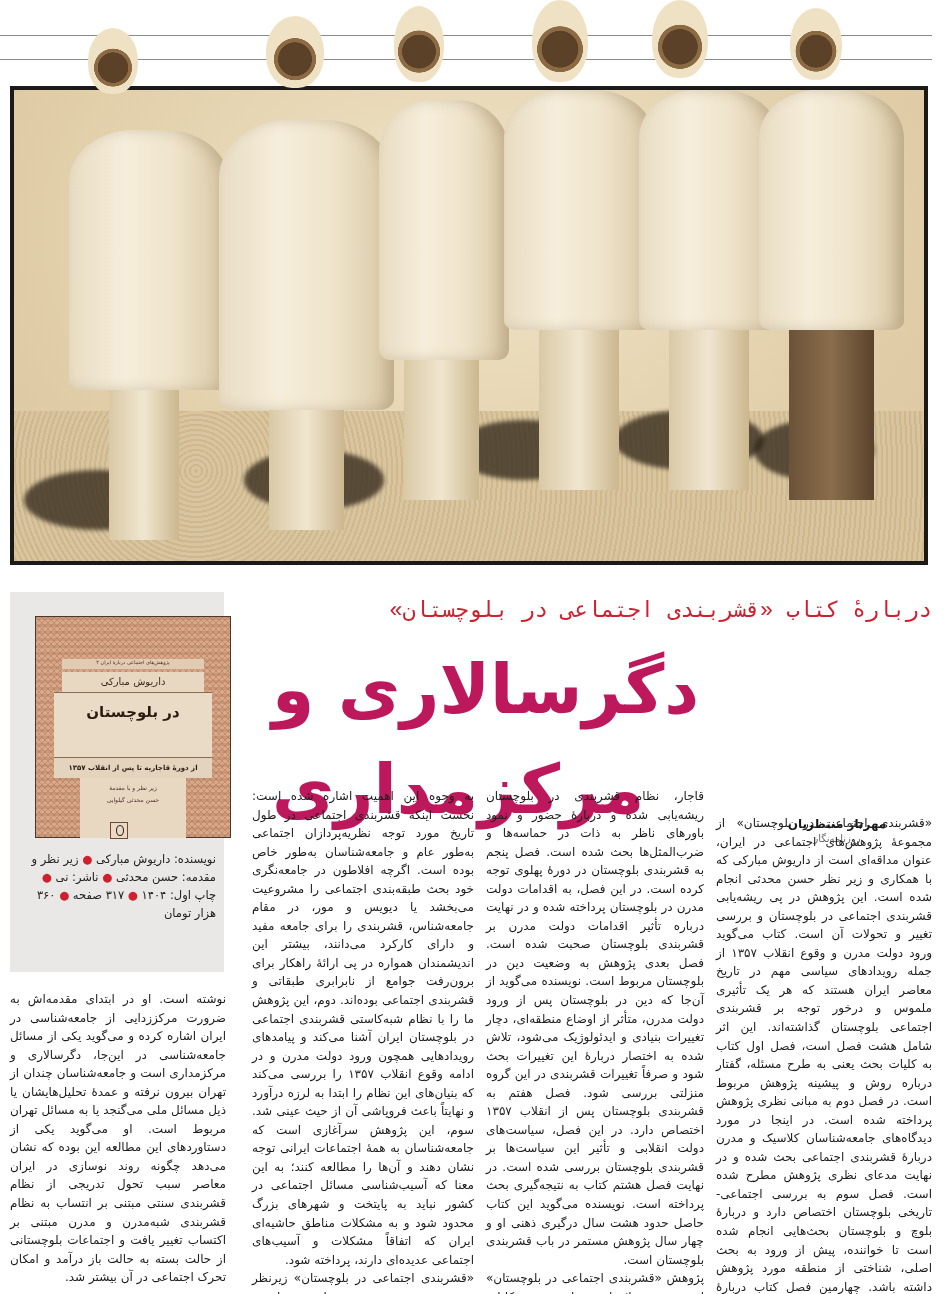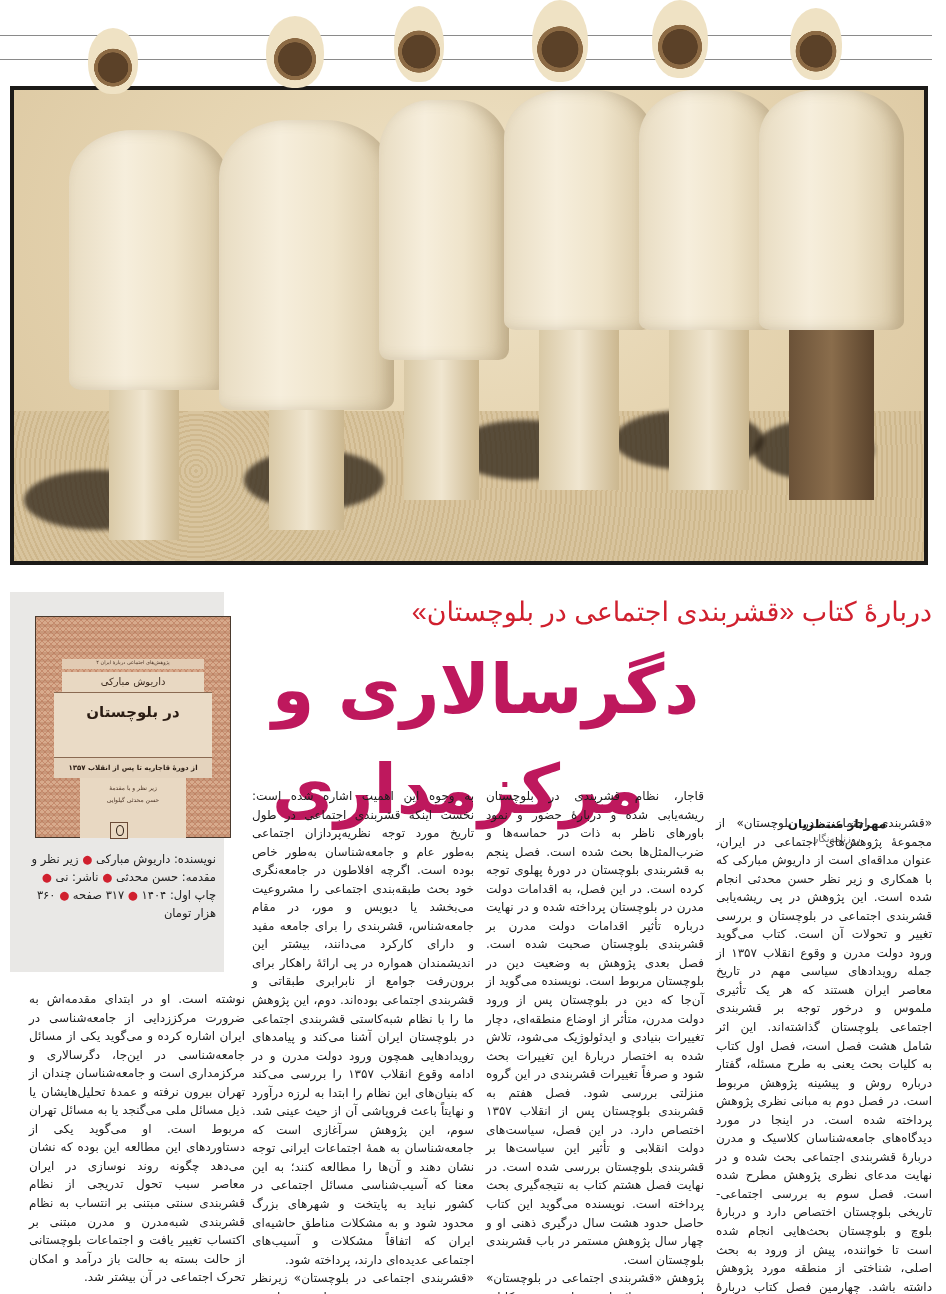--- a/index.html
+++ b/index.html
@@ -35,21 +35,21 @@
   }
   .fig-shadow {
     position:absolute; height:60px; border-radius:50%;
     background:#2e2418; opacity:.75; filter:blur(2px);
   }
   .fig-legs {
     position:absolute; background:linear-gradient(90deg,#d9c9a6,#f0e6d0,#cbb78f);
   }
   .subtitle {
     position:absolute; right:14px; top:592px; width:660px; text-align:right; direction:rtl;
-    color:#d0202e; font-size:27px; line-height:40px; font-family:Liberation Sans, sans-serif;
+    color:#d0202e; font-size:22px; line-height:40px; font-family:Liberation Mono, monospace;
   }
   .headline {
     position:absolute; right:14px; top:640px; width:660px; text-align:left; direction:rtl;
     font-size:68px; font-weight:bold; line-height:100px; color:#be185d; letter-spacing:1px;
     font-family:"DejaVu Sans", sans-serif;
   }
   .sidebar {
     position:absolute; left:10px; top:592px; width:214px; height:380px; background:#e9e8e6;
   }
   .cover {
@@ -214,15 +214,15 @@
 <div class="col" style="right:242px; top:787px; width:218px;">
   <p>قاجار، نظام قشربندی در بلوچستان ریشه‌یابی شده و دربارهٔ حضور و نمود باورهای ناظر به ذات در حماسه‌ها و ضرب‌المثل‌ها بحث شده است. فصل پنجم به قشربندی بلوچستان در دورهٔ پهلوی توجه کرده است. در این فصل، به اقدامات دولت مدرن در بلوچستان پرداخته شده و در نهایت درباره تأثیر اقدامات دولت مدرن بر قشربندی بلوچستان صحبت شده است. فصل بعدی پژوهش به وضعیت دین در بلوچستان مربوط است. نویسنده می‌گوید از آن‌جا که دین در بلوچستان پس از ورود دولت مدرن، متأثر از اوضاع منطقه‌ای، دچار تغییرات بنیادی و ایدئولوژیک می‌شود، تلاش شده به اختصار دربارهٔ این تغییرات بحث شود و صرفاً تغییرات قشربندی در این گروه منزلتی بررسی شود. فصل هفتم به قشربندی بلوچستان پس از انقلاب ۱۳۵۷ اختصاص دارد. در این فصل، سیاست‌های دولت انقلابی و تأثیر این سیاست‌ها بر قشربندی بلوچستان بررسی شده است. در نهایت فصل هشتم کتاب به نتیجه‌گیری بحث پرداخته است. نویسنده می‌گوید این کتاب حاصل حدود هشت سال درگیری ذهنی او و چهار سال پژوهش مستمر در باب قشربندی بلوچستان است.</p>
   <p>پژوهش «قشربندی اجتماعی در بلوچستان» از سه جنبه حائز اهمیت است و در کلیات کتاب</p>
 </div>
 
 <div class="col" style="right:472px; top:787px; width:222px;">
   <p>به وجوه این اهمیت اشاره شده است: نخست اینکه قشربندی اجتماعی در طول تاریخ مورد توجه نظریه‌پردازان اجتماعی به‌طور عام و جامعه‌شناسان به‌طور خاص بوده است. اگرچه افلاطون در جامعه‌نگری خود بحث طبقه‌بندی اجتماعی را مشروعیت می‌بخشد یا دیویس و مور، در مقام جامعه‌شناس، قشربندی را برای جامعه مفید و دارای کارکرد می‌دانند، بیشتر این اندیشمندان همواره در پی ارائهٔ راهکار برای برون‌رفت جوامع از نابرابری طبقاتی و قشربندی اجتماعی بوده‌اند. دوم، این پژوهش ما را با نظام شبه‌کاستی قشربندی اجتماعی در بلوچستان ایران آشنا می‌کند و پیامدهای رویدادهایی همچون ورود دولت مدرن و در ادامه وقوع انقلاب ۱۳۵۷ را بررسی می‌کند که بنیان‌های این نظام را ابتدا به لرزه درآورد و نهایتاً باعث فروپاشی آن از حیث عینی شد. سوم، این پژوهش سرآغازی است که جامعه‌شناسان به همهٔ اجتماعات ایرانی توجه نشان دهند و آن‌ها را مطالعه کنند؛ به این معنا که آسیب‌شناسی مسائل اجتماعی در کشور نباید به پایتخت و شهرهای بزرگ محدود شود و به مشکلات مناطق حاشیه‌ای ایران که اتفاقاً مشکلات و آسیب‌های اجتماعی عدیده‌ای دارند، پرداخته شود.</p>
   <p>«قشربندی اجتماعی در بلوچستان» زیرنظر حسن محدثی نوشته شده و او مقدمه‌ای بر کتاب</p>
 </div>
 
-<div class="col" style="left:10px; top:990px; width:216px;margin-left:19px;">
+<div class="col" style="left:10px; top:990px; width:216px;">
   <p>نوشته است. او در ابتدای مقدمه‌اش به ضرورت مرکززدایی از جامعه‌شناسی در ایران اشاره کرده و می‌گوید یکی از مسائل جامعه‌شناسی در این‌جا، دگرسالاری و مرکزمداری است و جامعه‌شناسان چندان از تهران بیرون نرفته و عمدهٔ تحلیل‌هایشان یا ذیل مسائل ملی می‌گنجد یا به مسائل تهران مربوط است. او می‌گوید یکی از دستاوردهای این مطالعه این بوده که نشان می‌دهد چگونه روند نوسازی در ایران معاصر سبب تحول تدریجی از نظام قشربندی سنتی مبتنی بر انتساب به نظام قشربندی شبه‌مدرن و مدرن مبتنی بر اکتساب تغییر یافت و اجتماعات بلوچستانی از حالت بسته به حالت باز درآمد و امکان تحرک اجتماعی در آن بیشتر شد.</p>
 </div>
 
 </body></html>

